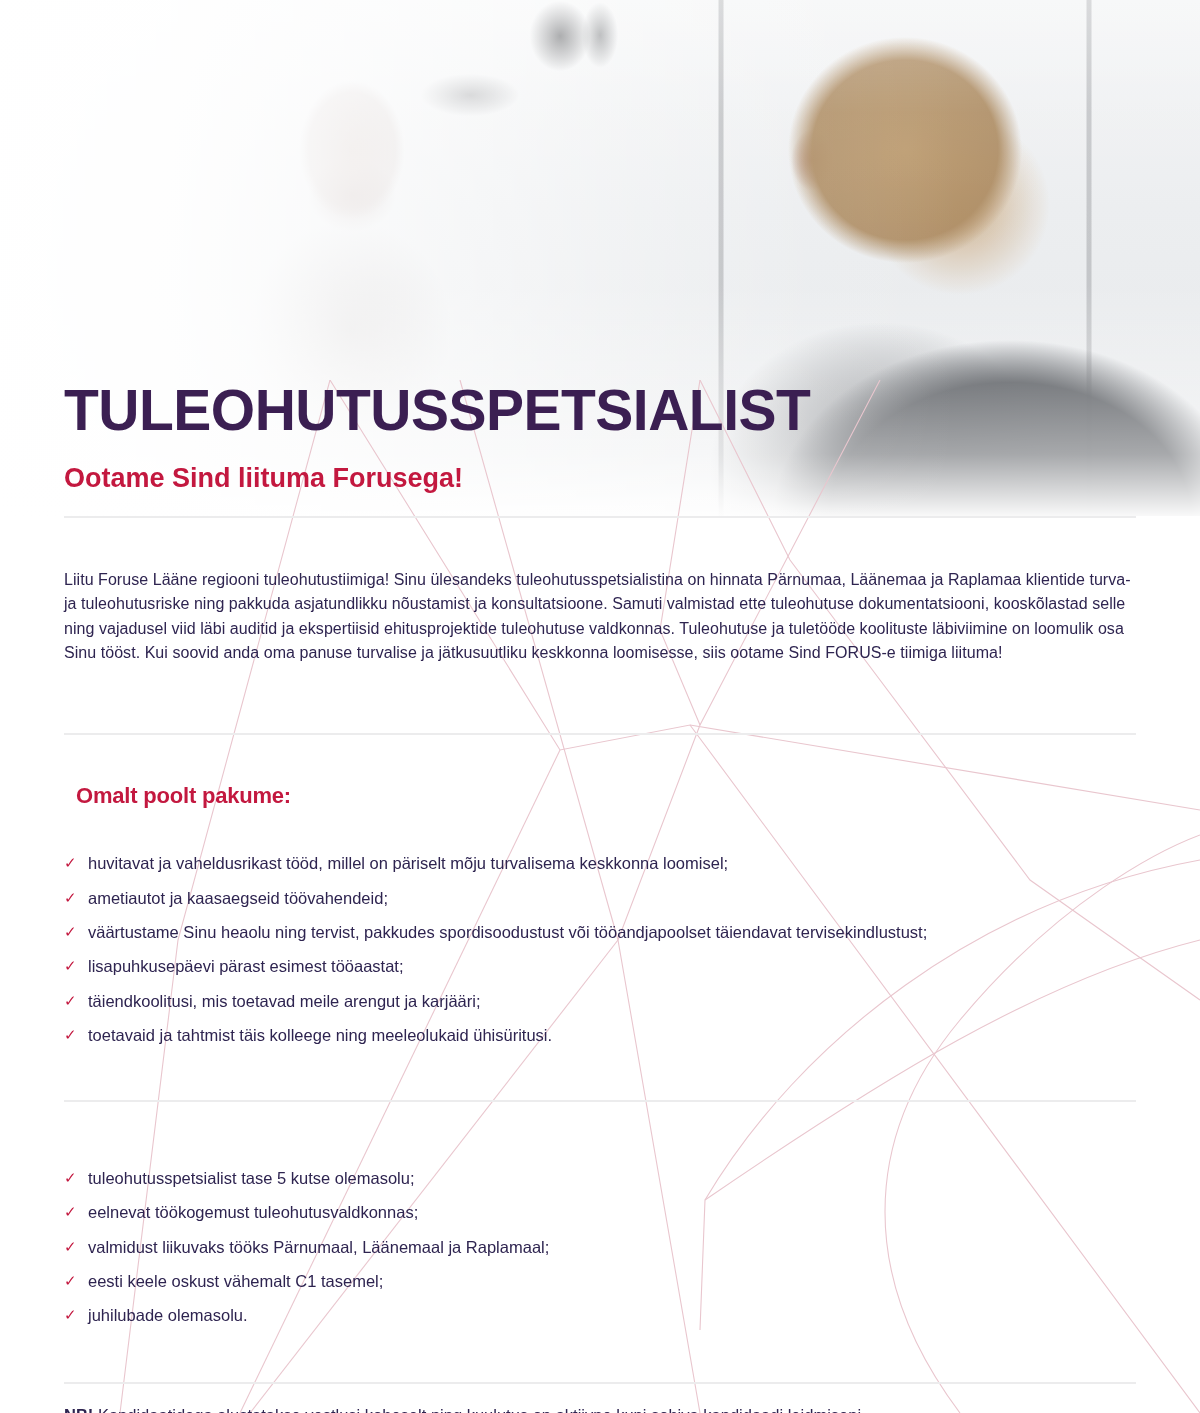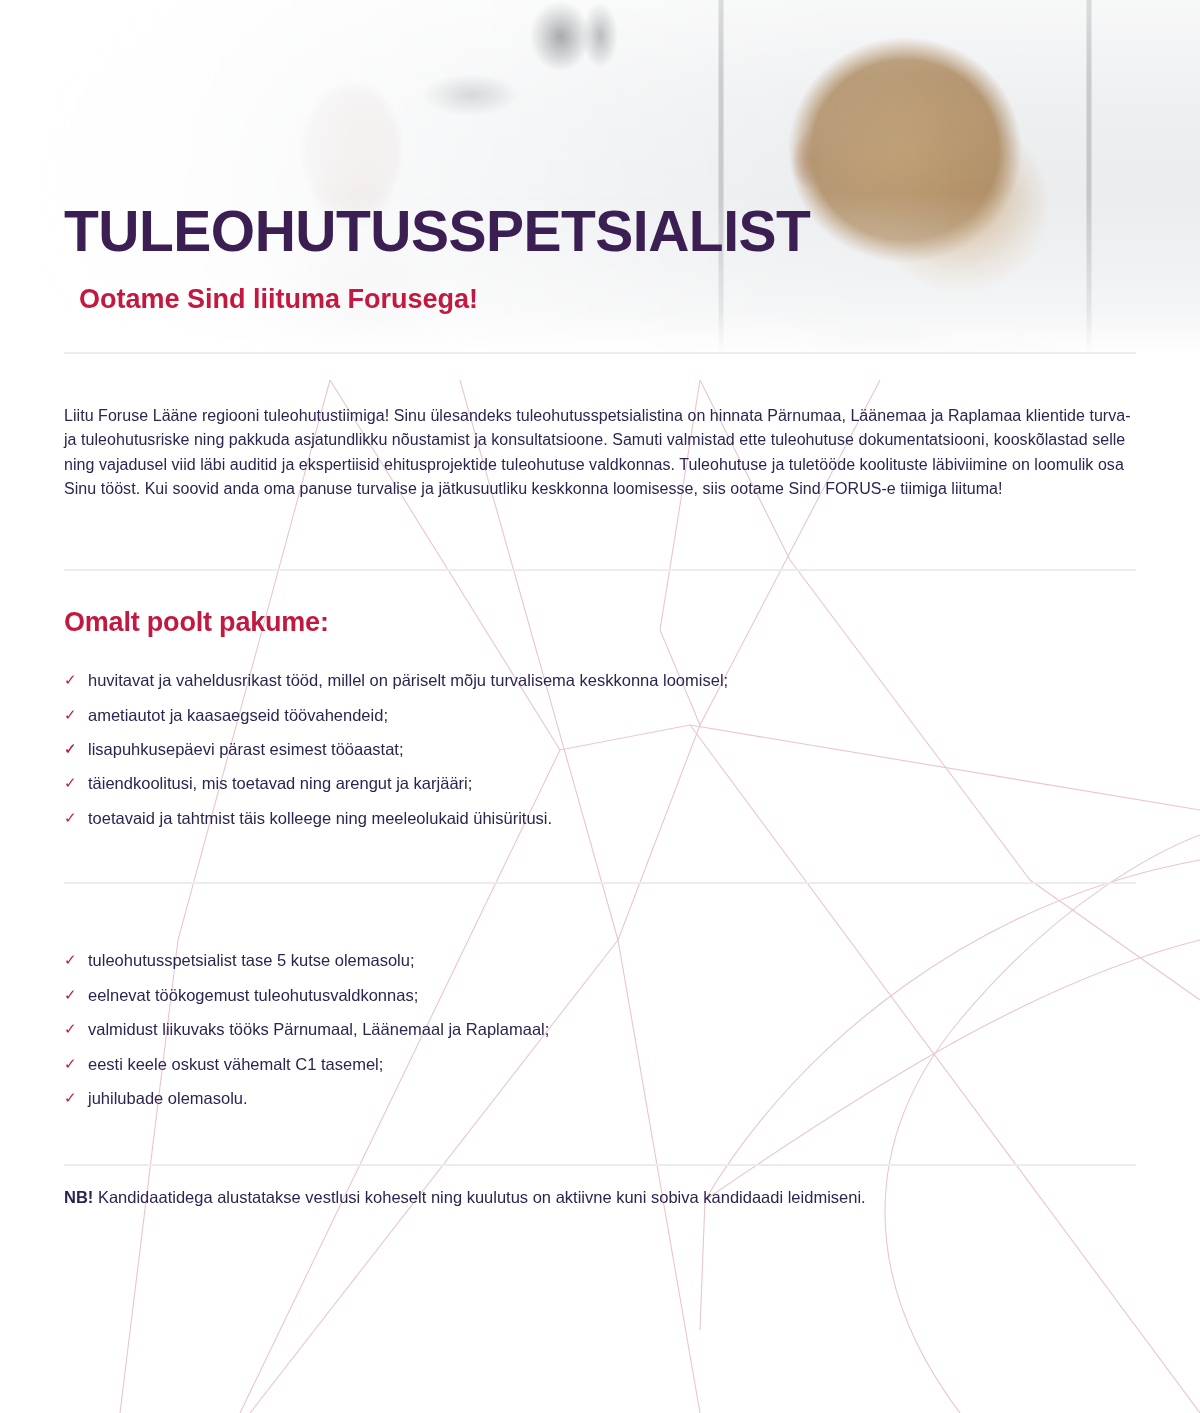--- a/index.html
+++ b/index.html
@@ -12,21 +12,21 @@
     height: 1413px;
     font-family: "Liberation Sans", sans-serif;
     overflow: hidden;
     position: relative;
   }
 
   
   .hero {
     position: relative;
     width: 1200px;
-    height: 352px;
+    height: 516px;
     overflow: hidden;
     background: #ffffff;
   }
   .hero-photo {
     position: absolute;
     inset: 0;
     
     background:
       
       radial-gradient(ellipse 330px 250px at 1010px 520px, rgba(52,56,62,0.97) 0%, rgba(52,56,62,0.95) 55%, rgba(52,56,62,0) 72%),
@@ -74,21 +74,21 @@
     color: #3b1f52;
     line-height: 1.0;
     margin: 0 0 26px 0;
     white-space: nowrap;
   }
   .hero-sub {
     font-size: 27px;
     font-weight: bold;
     color: #c3183f;
     line-height: 1.0;
-    margin: 15px;
+    margin: 0;
     white-space: nowrap;
   }
 
   
   .deco {
     position: absolute;
     left: 0;
     top: 380px;
     width: 1200px;
     height: 1033px;
@@ -111,24 +111,24 @@
   .intro {
     font-size: 16px;
     line-height: 1.52;
     color: #2e2450;
     padding: 34px 0 0 0;
     max-width: 1075px;
     letter-spacing: 0.05px;
   }
 
   .section-title {
-    font-size: 27px;
-    font-weight: bold;
-    color: #c3183f;
-    margin: 0;
+    font-size: 22px;
+    font-weight: bold;
+    color: #c3183f;
+    margin: 12px;
     letter-spacing: -0.2px;
   }
 
   ul.checklist {
     list-style: none;
     margin: 0;
     padding: 0;
   }
   ul.checklist li {
     position: relative;
@@ -203,23 +203,23 @@
 
   <div style="height:52px"></div>
   <div class="divider"></div>
   <div style="height:36px"></div>
 
   <h2 class="section-title">Omalt poolt pakume:</h2>
   <div style="height:30px"></div>
   <ul class="checklist">
     <li><span class="tick">✓</span><span>huvitavat ja vaheldusrikast tööd, millel on päriselt mõju turvalisema keskkonna loomisel;</span></li>
     <li><span class="tick">✓</span><span>ametiautot ja kaasaegseid töövahendeid;</span></li>
-    <li><span class="tick">✓</span></li>
+    <li><span class="tick">✓</span><span>väärtustame Sinu heaolu ning tervist, pakkudes spordisoodustust või tööandjapoolset täiendavat tervisekindlustust;</span></li>
     <li><span class="tick">✓</span><span>lisapuhkusepäevi pärast esimest tööaastat;</span></li>
-    <li><span class="tick">✓</span><span>täiendkoolitusi, mis toetavad ning arengut ja karjääri;</span></li>
+    <li><span class="tick">✓</span><span>täiendkoolitusi, mis toetavad meile arengut ja karjääri;</span></li>
     <li><span class="tick">✓</span><span>toetavaid ja tahtmist täis kolleege ning meeleolukaid ühisüritusi.</span></li>
   </ul>
 
   <div style="height:42px"></div>
   <div class="divider"></div>
   <div style="height:34px"></div>
 
   <div style="height:30px"></div>
   <ul class="checklist">
     <li><span class="tick">✓</span><span>tuleohutusspetsialist tase 5 kutse olemasolu;</span></li>

